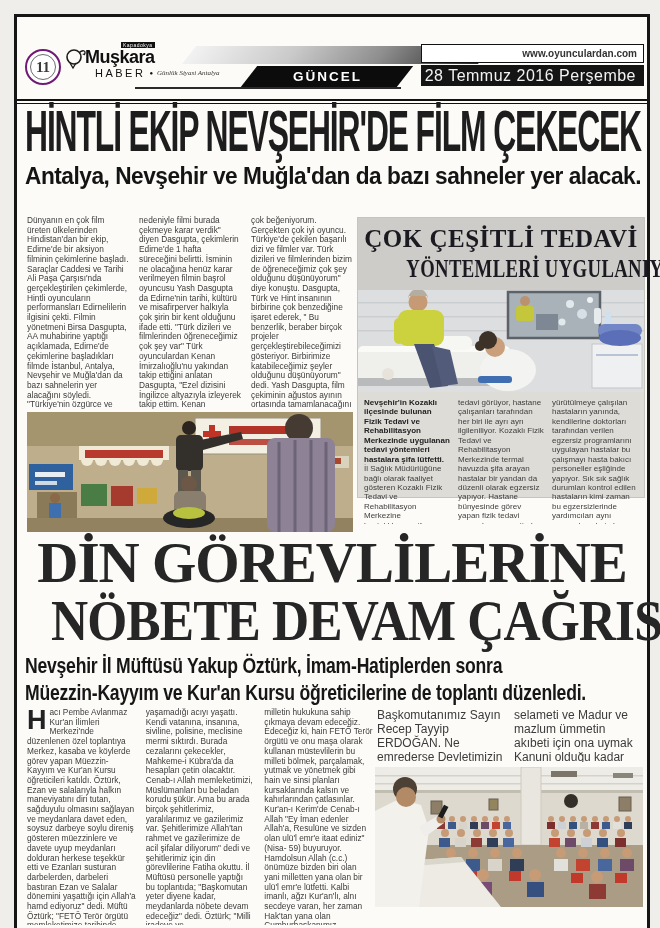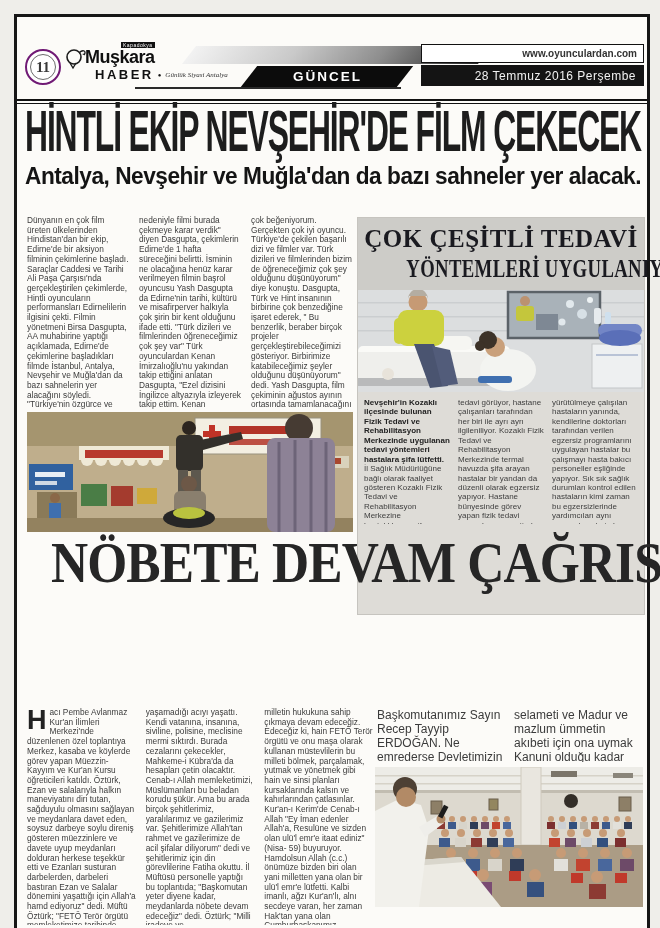--- a/index.html
+++ b/index.html
@@ -12,53 +12,53 @@
   .pagenum{position:absolute;left:8px;top:8px;width:32px;height:32px;border:2px solid #701a75;border-radius:50%;
            display:flex;align-items:center;justify-content:center;background:#fff;}
   .pagenum .inner{width:24px;height:24px;border:1.5px solid #6b6b6b;border-radius:50%;display:flex;align-items:center;justify-content:center;
            font-family:"Liberation Serif",serif;font-weight:bold;font-size:15px;color:#3a3a3a;}
   .logo{position:absolute;left:46px;top:4px;display:flex;align-items:flex-start;}
   .logo-icon{margin-top:2px;}
   .logo-text{position:relative;margin-left:-4px;}
   .kicker{position:absolute;left:36px;top:-3px;background:#111;color:#fff;font-size:5px;padding:0 2px;letter-spacing:.5px;}
   .lname{font-weight:bold;font-size:18px;letter-spacing:-0.5px;color:#101010;line-height:24px;display:block;}
   .logo-sub{display:flex;align-items:center;gap:4px;margin-top:-2px;margin-left:10px;}
-  .haber{font-size:13px;font-weight:bold;letter-spacing:2.5px;color:#111;}
+  .haber{font-size:11px;font-weight:normal;letter-spacing:2.5px;color:#111;}
   .logo-dot{font-size:6px;color:#111;}
   .slogan{font-family:"Liberation Serif",serif;font-style:italic;font-size:7px;color:#333;}
   .logo-line{position:absolute;left:118px;top:46px;width:266px;height:2px;background:#2a2a2a;}
   .grad-band{position:absolute;left:172px;top:5px;width:296px;height:18px;transform:skewX(-38deg);
              background:linear-gradient(90deg,#f2f2f2 0%,#c9c9c9 35%,#8e8e8e 65%,#262626 100%);}
   .section-tab{position:absolute;left:232px;top:25px;width:156px;height:21px;background:#0c0c0c;transform:skewX(-38deg);
                display:flex;align-items:center;justify-content:center;}
   .section-tab span{transform:skewX(38deg);color:#fff;font-weight:bold;font-size:13.5px;letter-spacing:2px;}
   .web-bar{position:absolute;left:404px;top:3px;width:223px;height:19px;background:#fff;border:1.5px solid #111;
            display:flex;align-items:center;justify-content:flex-end;padding-right:6px;box-sizing:border-box;}
   .web-bar span{font-size:10px;font-weight:bold;color:#333;}
   .date-bar{position:absolute;left:404px;top:24px;width:223px;height:21px;background:#141414;
             display:flex;align-items:center;justify-content:flex-end;padding-right:8px;box-sizing:border-box;}
-  .date-bar span{font-size:12px;color:#f2f2f2;letter-spacing:.5px;}
+  .date-bar span{font-size:16px;color:#f2f2f2;letter-spacing:.5px;}
   .header-rule{position:absolute;left:0;top:82px;width:630px;height:5px;border-top:2.5px solid #111;border-bottom:1px solid #111;box-sizing:border-box;}
   
   .fitx,.fitc{display:inline-block;white-space:nowrap;}
   .fitx{transform-origin:left center;}
   .fitc{transform-origin:center center;}
   
   .film-headline{position:absolute;left:8px;top:88px;width:616px;height:55px;overflow:visible;}
   .film-headline span{font-size:57px;font-weight:800;letter-spacing:-2px;line-height:53px;color:#1d1d1d;}
   .film-sub{position:absolute;left:8px;top:146px;width:616px;}
   .film-sub .line span{font-size:24px;font-weight:bold;letter-spacing:-0.5px;line-height:26px;color:#141414;}
   .cols{display:flex;}
   .col{flex:1;margin:0;font-size:8.3px;line-height:1.17;color:#3b3b3b;overflow:hidden;}
   .film-cols{position:absolute;left:10px;top:199px;width:326px;height:193px;gap:10px;}
   .photo{position:absolute;overflow:hidden;}
   .photo svg{display:block;width:100%;height:100%;}
   .film-photo{left:10px;top:395px;width:326px;height:120px;}
   
-  .tedavi{position:absolute;left:340px;top:200px;width:288px;height:398px;background:#dedcd7;border:1px solid #c6c4bf;box-sizing:border-box;}
+  .tedavi{position:absolute;left:340px;top:200px;width:288px;height:281px;background:#dedcd7;border:1px solid #c6c4bf;box-sizing:border-box;}
   .tedavi-head{height:72px;background:#cdccc8;display:flex;flex-direction:column;align-items:center;justify-content:center;text-align:center;}
   .tedavi-head .line{width:100%;text-align:center;}
   .tedavi-head span{font-family:"Liberation Serif",serif;font-weight:bold;font-size:25px;line-height:30px;color:#1a1a20;letter-spacing:.5px;}
   .tedavi-photo{position:absolute;left:0;top:72px;width:286px;height:102px;}
   .tedavi-cols{position:absolute;left:6px;top:180px;width:274px;height:126px;gap:8px;}
   .tedavi-cols .col{font-size:8px;line-height:1.18;color:#3e3e3e;}
   .tedavi-cols .lead{font-weight:bold;color:#222;}
   
   .nobet-headline{position:absolute;left:0;top:517px;width:630px;text-align:center;}
   .nobet-headline .line{width:100%;text-align:center;}
@@ -218,21 +218,26 @@
       </svg>
     </div>
     <div class="cols tedavi-cols">
       <p class="col"><strong class="lead">Nevşehir'in Kozaklı ilçesinde bulunan Fizik Tedavi ve Rehabilitasyon Merkezinde uygulanan tedavi yöntemleri hastalara şifa lütfetti.</strong> <span>İl Sağlık Müdürlüğüne bağlı olarak faaliyet gösteren Kozaklı Fizik Tedavi ve Rehabilitasyon Merkezine hastalıklarına şifa bulmak umuduyla başvuran hastalar büyük bir titizlik içerisinde</span></p>
       <p class="col">tedavi görüyor, hastane çalışanları tarafından her biri ile ayrı ayrı ilgileniliyor. Kozaklı Fizik Tedavi ve Rehabilitasyon Merkezinde termal havuzda şifa arayan hastalar bir yandan da düzenli olarak egzersiz yapıyor. Hastane bünyesinde görev yapan fizik tedavi uzmanları nezaretinde yürüme bandında yeniden</p>
       <p class="col">yürütülmeye çalışılan hastaların yanında, kendilerine doktorları tarafından verilen egzersiz programlarını uygulayan hastalar bu çalışmayı hasta bakıcı personeller eşliğinde yapıyor. Sık sık sağlık durumları kontrol edilen hastaların kimi zaman bu egzersizlerinde yardımcıları aynı zamanda eşleri oluyor. (MHA)</p>
     </div>
   </div>
 
   <div class="nobet-headline">
+    <div class="line"><span class="fitc">DİN GÖREVLİLERİNE</span></div>
     <div class="line"><span class="fitc" style="transform: scaleX(0.90266);">NÖBETE DEVAM ÇAĞRISI</span></div>
+  </div>
+  <div class="nobet-sub">
+    <div class="line"><span style="display: inline-block; white-space: nowrap; transform-origin: left center; transform: scaleX(0.8);">Nevşehir İl Müftüsü Yakup Öztürk, İmam-Hatiplerden sonra</span></div>
+    <div class="line"><span style="display: inline-block; white-space: nowrap; transform-origin: left center; transform: scaleX(0.8);">Müezzin-Kayyım ve Kur'an Kursu öğreticilerine de toplantı düzenledi.</span></div>
   </div>
   <div class="cols nobet-cols-l">
     <p class="col"><span class="dropcap">H</span><span>acı Pembe Avlanmaz Kur'an İlimleri Merkezi'nde düzenlenen özel toplantıya Merkez, kasaba ve köylerde görev yapan Müezzin-Kayyım ve Kur'an Kursu öğreticileri katıldı. Öztürk, Ezan ve salalarıyla halkın maneviyatını diri tutan, sağduyulu olmasını sağlayan ve meydanlara davet eden, soysuz darbeye soylu direniş gösteren müezzinlere ve davete uyup meydanları dolduran herkese teşekkür etti ve Ezanları susturan darbelerden, darbeleri bastıran Ezan ve Salalar dönemini yaşattığı için Allah'a hamd ediyoruz" dedi. Müftü Öztürk; "FETÖ Terör örgütü memleketimize tarihinde</span></p>
     <p class="col">yaşamadığı acıyı yaşattı. Kendi vatanına, insanına, siviline, polisine, meclisine mermi sıktırdı. Burada cezalarını çekecekler, Mahkeme-i Kübra'da da hesapları çetin olacaktır. Cenab-ı Allah memleketimizi, Müslümanları bu beladan korudu şükür. Ama bu arada birçok şehitlerimiz, yaralılarımız ve gazilerimiz var. Şehitlerimize Allah'tan rahmet ve gazilerimize de acil şifalar diliyorum" dedi ve şehitlerimiz için din görevlilerine Fatiha okuttu. İl Müftüsü personelle yaptığı bu toplantıda; "Başkomutan yeter diyene kadar, meydanlarda nöbete devam edeceğiz" dedi. Öztürk; "Milli iradeye ve</p>
     <p class="col">milletin hukukuna sahip çıkmaya devam edeceğiz. Edeceğiz ki, hain FETÖ Terör örgütü ve onu maşa olarak kullanan müstevlilerin bu milleti bölmek, parçalamak, yutmak ve yönetmek gibi hain ve sinsi planları kursaklarında kalsın ve kahırlarından çatlasınlar. Kur'an-ı Kerim'de Cenab-ı Allah "Ey İman edenler Allah'a, Resulüne ve sizden olan ulü'l emr'e itaat ediniz" (Nisa- 59) buyuruyor. Hamdolsun Allah (c.c.) önümüze bizden biri olan yani milletten yana olan bir ulü'l emr'e lütfetti. Kalbi imanlı, ağzı Kur'an'lı, alnı secdeye varan, her zaman Hak'tan yana olan Cumhurbaşkanımız,</p>
   </div>
   <div class="cols nobet-cols-r">
     <p class="col">Başkomutanımız Sayın Recep Tayyip ERDOĞAN. Ne emrederse Devletimizin bekası, Aziz milletimizin</p>
     <p class="col">selameti ve Madur ve mazlum ümmetin akıbeti için ona uymak Kanuni olduğu kadar dini bir vecibedir. Onun için</p>
   </div>

